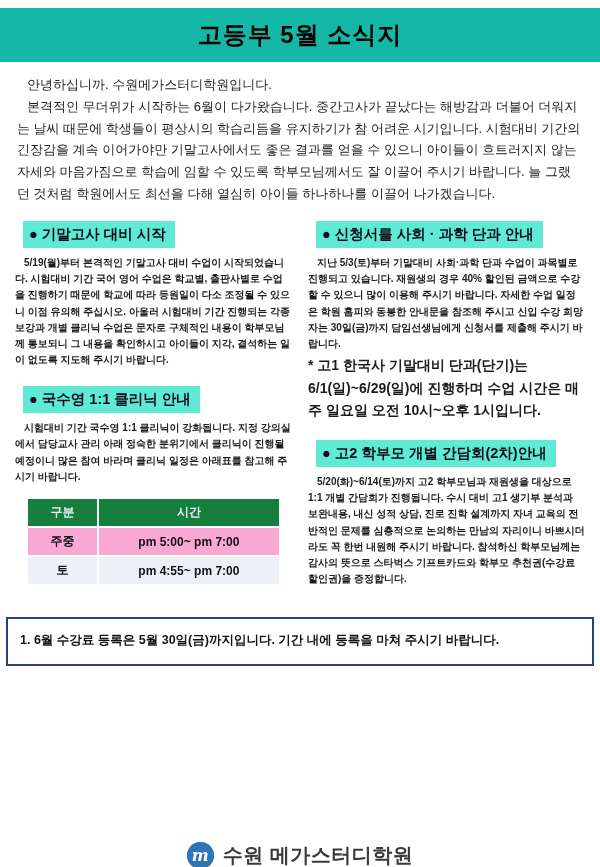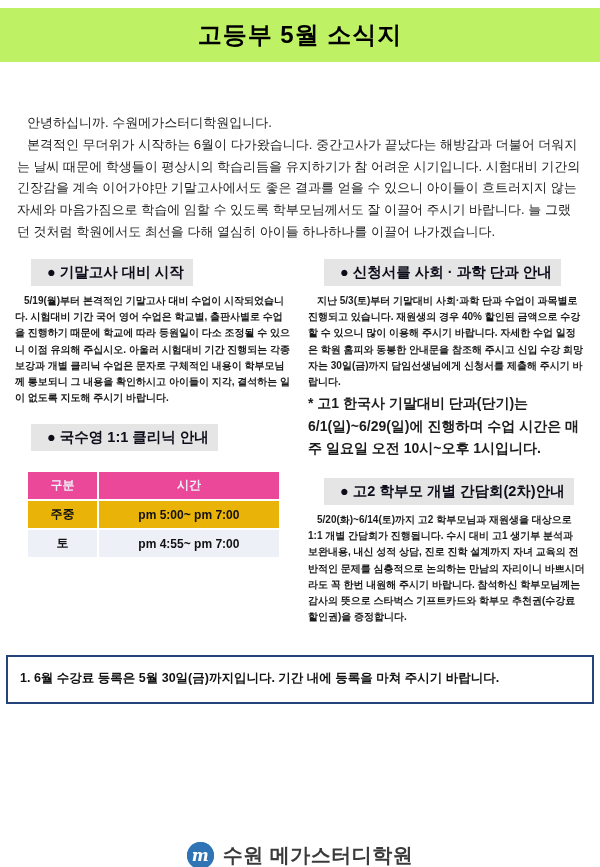--- a/index.html
+++ b/index.html
@@ -5,64 +5,64 @@
   html,body{margin:0;padding:0;}
   body{
     width:600px;height:867px;background:#ffffff;overflow:hidden;
     font-family:"Liberation Sans","DejaVu Sans",sans-serif;
     color:#1a1a1a;
   }
   .page{width:600px;height:867px;position:relative;box-sizing:border-box;}
 
   
   .title-band{
-    margin:8px 0 0 0;height:54px;background:#bef264;
+    margin:8px 0 0 0;height:54px;background:#14b8a6;
     display:flex;align-items:center;justify-content:center;
   }
   .title-band h1{
     margin:0;font-size:24px;font-weight:bold;color:#000;letter-spacing:1px;
   }
 
   
   .intro{
-    padding:12px 17px 0 17px;font-size:13px;line-height:1.68;color:#222;margin-top:38px;
+    padding:12px 17px 0 17px;font-size:13px;line-height:1.68;color:#222;
   }
   .intro p{margin:0;text-indent:10px;}
 
   
   .columns{
     display:flex;gap:16px;padding:12px 15px 0 15px;box-sizing:border-box;
   }
   .col{flex:1;min-width:0;}
 
   .section{margin-bottom:14px;}
   .section-title{
-    display:inline-block;background:#e5e5e5;color:#0d0d1a;
-    font-size:14.5px;font-weight:bold;padding:4px 9px 4px 16px;margin:4px 0 7px 16px;
+    display:inline-block;background:#5eead4;color:#0d0d1a;
+    font-size:14.5px;font-weight:bold;padding:4px 9px 4px 6px;margin:4px 0 7px 8px;
   }
   .section-body{
     margin:0;font-size:10px;font-weight:bold;line-height:1.62;
     color:#1c1c1c;text-indent:9px;
   }
   .section-note{
     margin:2px 0 0 0;font-size:14px;font-weight:bold;line-height:1.62;color:#1c1c1c;
   }
 
   
   .clinic-table{
     width:92%;margin:12px auto 0 auto;border-collapse:collapse;
     font-size:12px;font-weight:bold;text-align:center;
   }
   .clinic-table th{
-    background:#ec4899;color:#ecf1fa;padding:5px 4px;border:2px solid #ffffff;
+    background:#15803d;color:#ecf1fa;padding:5px 4px;border:2px solid #ffffff;
   }
   .clinic-table td{
     padding:5px 4px;border:2px solid #ffffff;color:#111;
   }
-  .clinic-table tr.row-weekday td{background:#eab308;}
+  .clinic-table tr.row-weekday td{background:#f9a8d4;}
   .clinic-table tr.row-sat td{background:#edf0f6;}
   .clinic-table .col-label{width:28%;}
 
   
   .notice-box{
     margin:16px 6px 0 6px;border:2px solid #24437a;background:#ffffff;
     padding:10px 12px 12px 12px;box-sizing:border-box;
   }
   .notice-box p{
     margin:0;font-size:12.5px;font-weight:bold;line-height:1.8;color:#121212;
@@ -101,20 +101,21 @@
     <div class="col">
 
       <div class="section">
         <div class="section-title">● 기말고사 대비 시작</div>
         <p class="section-body">5/19(월)부터 본격적인 기말고사 대비 수업이 시작되었습니다.  시험대비 기간 국어 영어 수업은 학교별, 출판사별로 수업을 진행하기 때문에 학교에 따라 등원일이 다소 조정될 수 있으니 이점 유의해 주십시오.  아울러 시험대비 기간 진행되는 각종 보강과 개별 클리닉 수업은 문자로 구체적인 내용이 학부모님께 통보되니 그 내용을 확인하시고 아이들이 지각, 결석하는 일이 없도록 지도해 주시기 바랍니다.</p>
       </div>
 
 
       <div class="section">
         <div class="section-title">● 국수영 1:1 클리닉 안내</div>
+        <p class="section-body">시험대비 기간 국수영 1:1 클리닉이 강화됩니다. 지정 강의실에서 담당교사 관리 아래 정숙한 분위기에서 클리닉이 진행될 예정이니 많은 참여 바라며 클리닉 일정은 아래표를 참고해 주시기 바랍니다.</p>
 
         <table class="clinic-table">
           <thead>
             <tr>
               <th class="col-label">구분</th>
               <th>시간</th>
             </tr>
           </thead>
           <tbody>
             <tr class="row-weekday">

